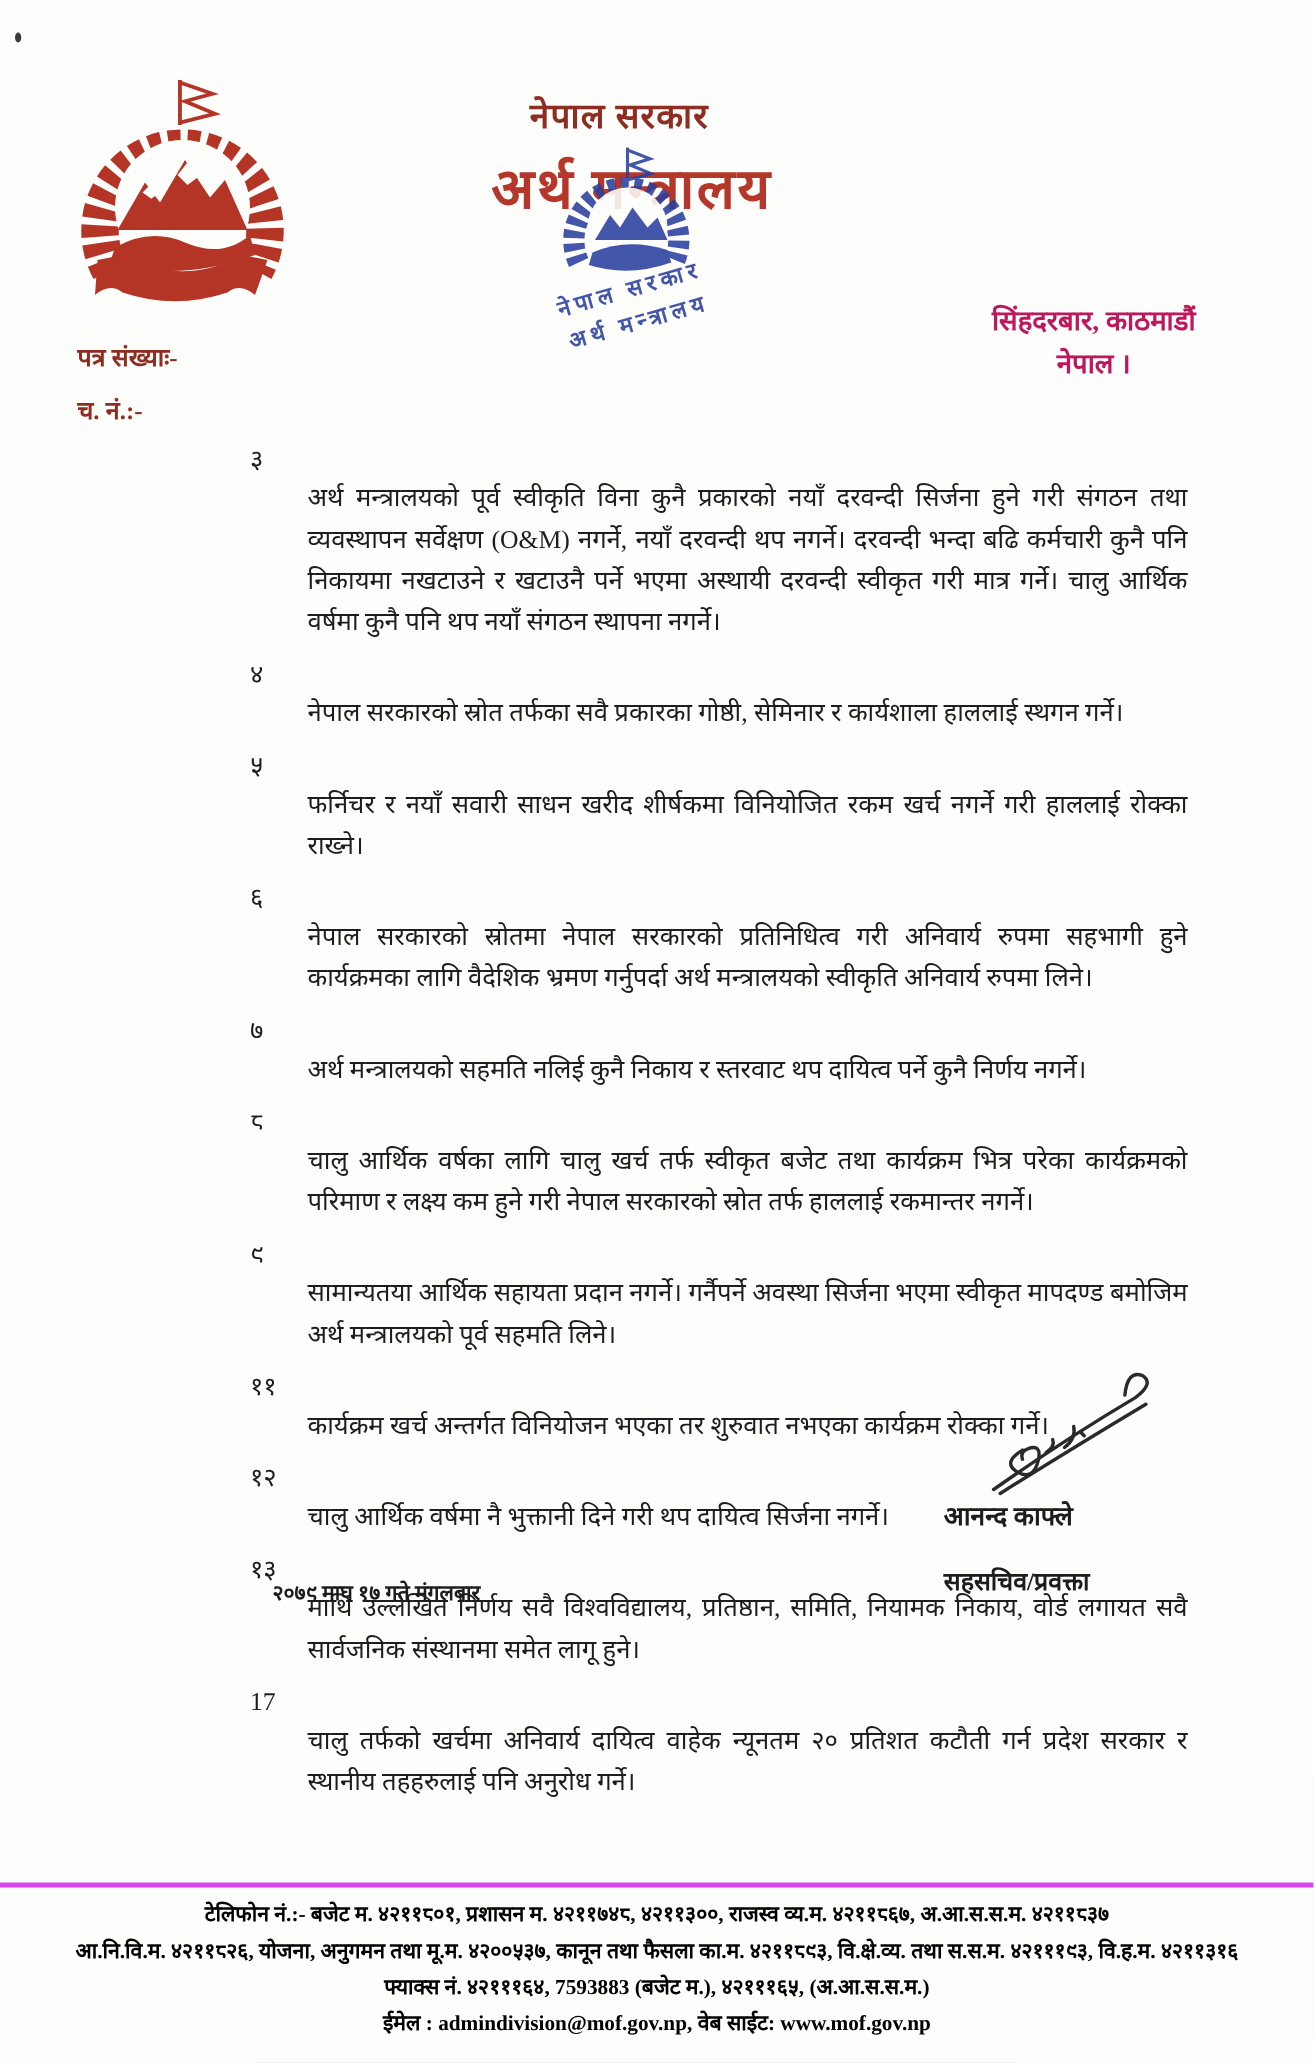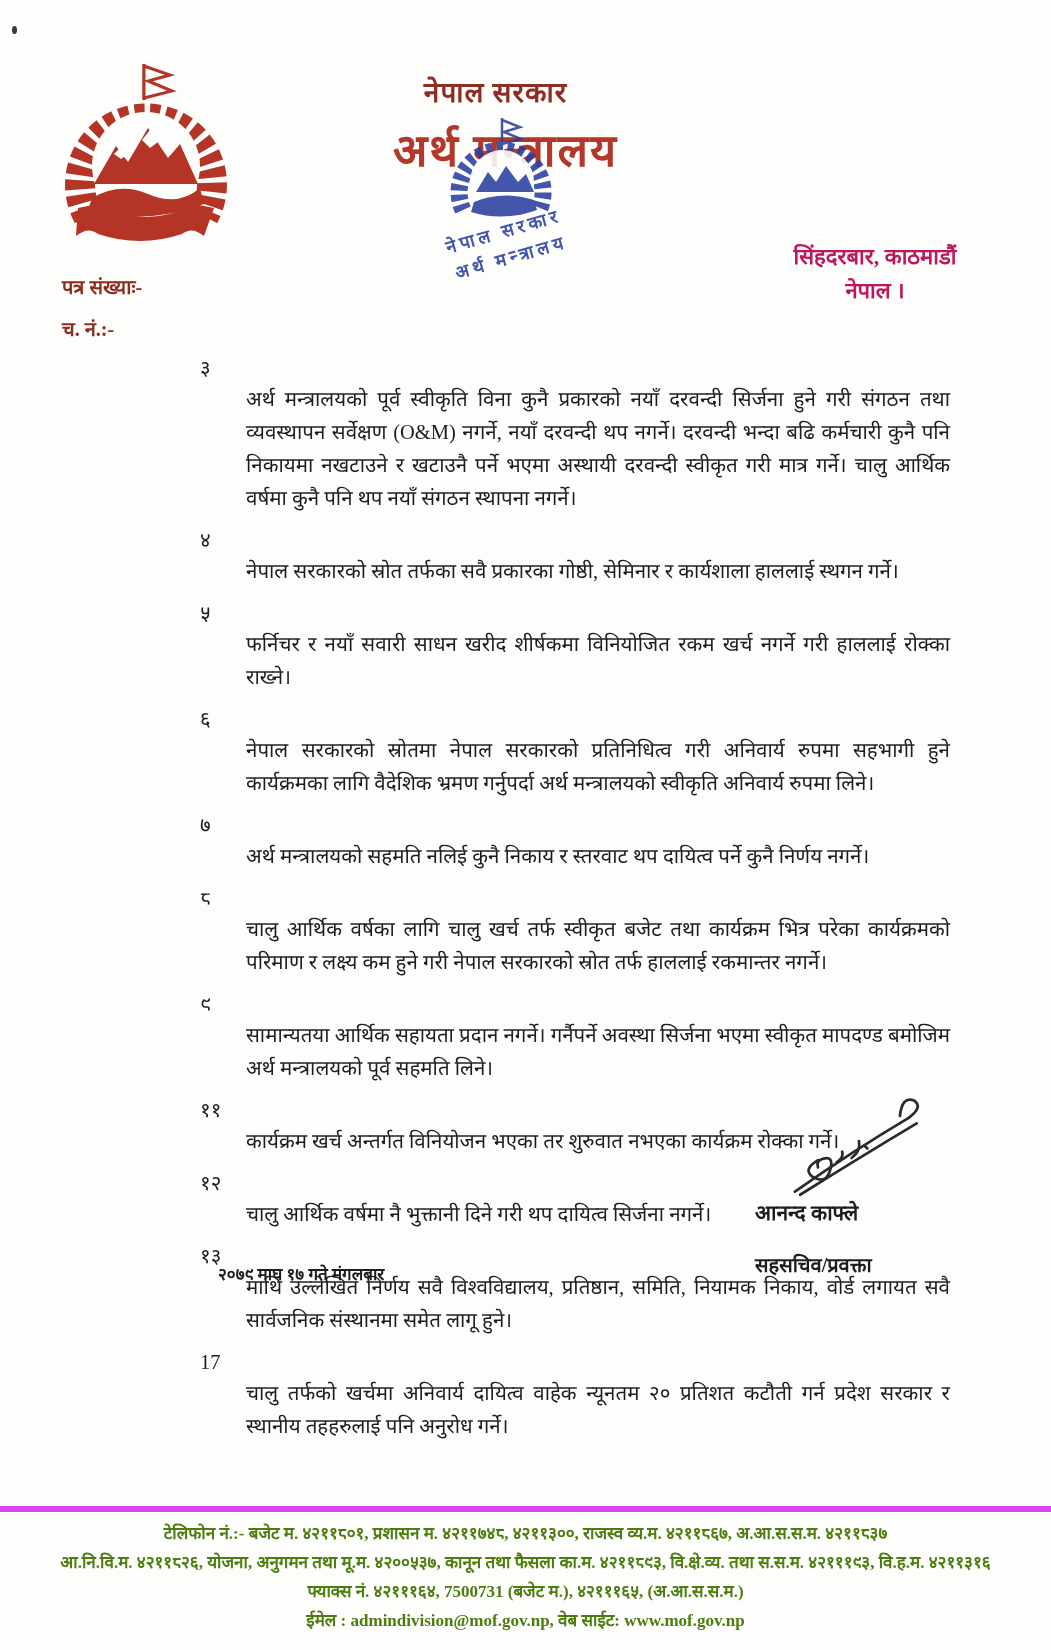--- a/index.html
+++ b/index.html
@@ -34,22 +34,22 @@
   .item .txt { flex:1; text-align:justify;margin-top:31px; }
 
   
   .sig-block { position:absolute; left:755px; top:1095px; width:210px; }
   .sig-scrawl { width:150px; height:105px; margin-left:30px; display:block; }
   .sig-name { font-size:21px; font-weight:600; margin-top:-2px; }
   .sig-title { font-size:20px; font-weight:600; margin-top:25px; }
   .date-line { position:absolute; left:218px; top:1262px; font-size:17px; font-weight:bold; }
 
   
-  .footer { position:absolute; left:0; right:0; top:1506px; border-top:6px solid #d946ef;
-    padding-top:7px; text-align:center; color:#4d7c0f; font-weight:600;
+  .footer { position:absolute; left:0; right:0; top:1506px; border-top:4px solid #d946ef;
+    padding-top:7px; text-align:center; color:#000000; font-weight:600;
     white-space:nowrap; }
   .footer div { font-size:17px; line-height:29px; }
 </style>
 </head>
 <body>
 
 <div class="page">
 
   <div class="corner-dot"></div>
 
@@ -151,17 +151,17 @@
     </svg>
     <div class="sig-name">आनन्द काफ्ले</div>
     <div class="sig-title">सहसचिव/प्रवक्ता</div>
   </div>
 
   <div class="date-line">२०७९ माघ १७ गते मंगलबार</div>
 
   <div class="footer">
     <div>टेलिफोन नं.:- बजेट म. ४२११८०१, प्रशासन म. ४२११७४८, ४२११३००, राजस्व व्य.म. ४२११८६७, अ.आ.स.स.म. ४२११८३७</div>
     <div>आ.नि.वि.म. ४२११८२६, योजना, अनुगमन तथा मू.म. ४२००५३७, कानून तथा फैसला का.म. ४२११८९३, वि.क्षे.व्य. तथा स.स.म. ४२१११९३, वि.ह.म. ४२११३१६</div>
-    <div>फ्याक्स नं. ४२१११६४, 7500731 (बजेट म.), ४२१११६५, (अ.आ.स.स.म.)</div>
+    <div>फ्याक्स नं. ४२१११६४, 7593883 (बजेट म.), ४२१११६५, (अ.आ.स.स.म.)</div>
     <div>ईमेल : admindivision@mof.gov.np, वेब साईट: www.mof.gov.np</div>
   </div>
 
 </div>
 
 </body></html>

